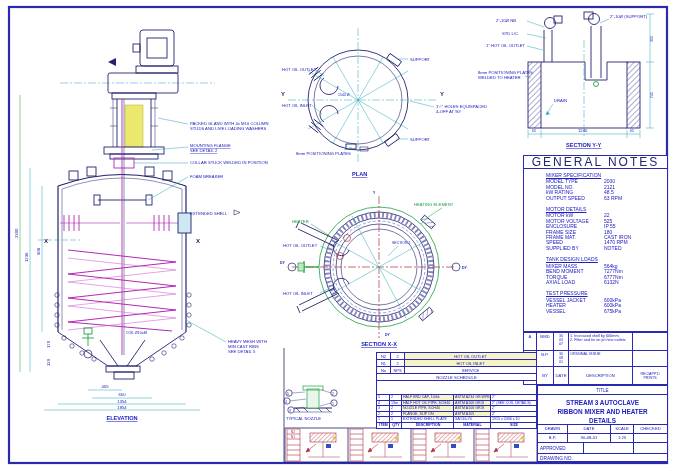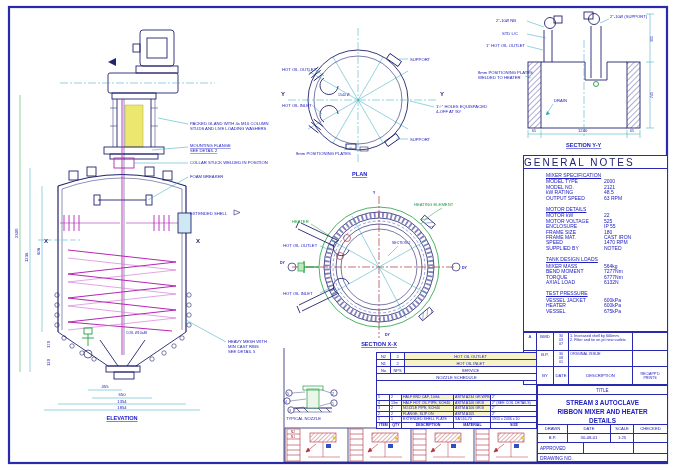--- a/index.html
+++ b/index.html
@@ -8,21 +8,21 @@
   #sheet{position:relative;width:676px;height:470px;background:#fff;overflow:hidden}
   .abs{position:absolute}
   svg text{font-family:"Liberation Sans", sans-serif;fill:#2020c0;font-size:4.2px}
   svg text.t35{font-size:3.5px}
   svg text.grn{fill:#1f9f3f}
   svg text.red{fill:#b03040}
   svg text.cap{font-size:5.6px;font-weight:bold;text-decoration:underline}
   svg text.mark{font-size:6px;font-weight:bold;fill:#23236e}
   
   .box{border:1px solid #2a2ab0;background:#fff}
-  .gn-head{height:13px;border-bottom:1px solid #2a2ab0;text-align:left;font-size:10px;letter-spacing:2px;line-height:13px;color:#23236e}
+  .gn-head{height:13px;border-bottom:1px solid #2a2ab0;text-align:center;font-size:12px;letter-spacing:2px;line-height:13px;color:#23236e}
   .gn-body{padding:4px 0 0 22px;font-size:5px;line-height:5.4px}
   .gn-sec{margin-bottom:6px}
   .gn-sec h4{font-size:5px;font-weight:normal;text-decoration:underline;margin-bottom:1px}
   .gn-row{display:grid;grid-template-columns:58px auto}
   .rev-grid{display:grid;grid-template-columns:13px 17px 15px 64px 1fr;font-size:4.2px}
   .rev-grid > div{border-right:1px solid #2a2ab0;border-bottom:1px solid #2a2ab0;overflow:hidden;padding:1px;text-align:center}
   .rev-grid > div:nth-child(5n){border-right:none}
   .rev-grid > div.last{border-bottom:none}
   .desc{text-align:left!important;font-size:3.8px;line-height:4.4px}
   .date-st{display:flex;flex-direction:column;font-size:3.6px;line-height:4px}

